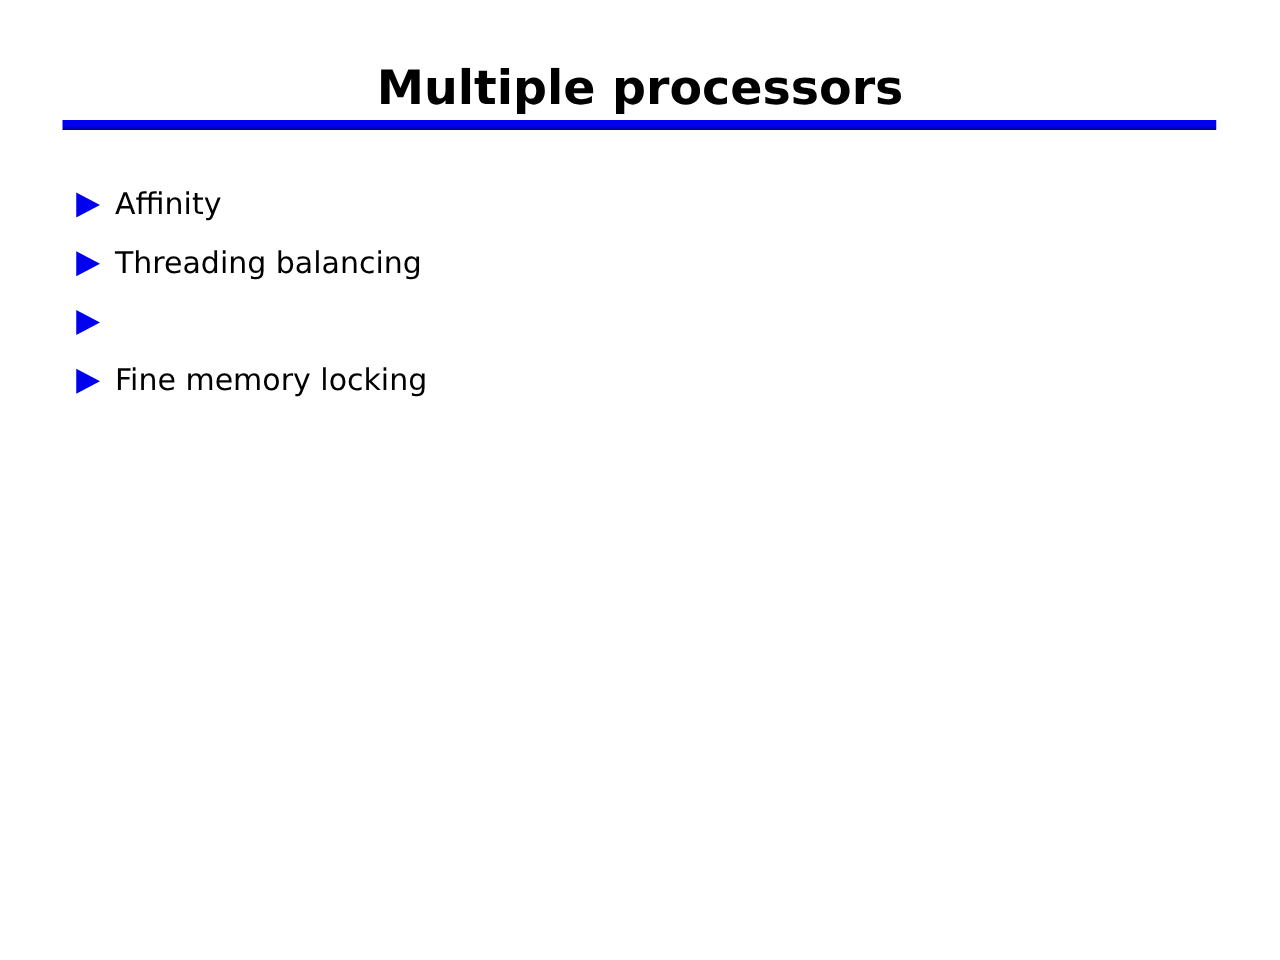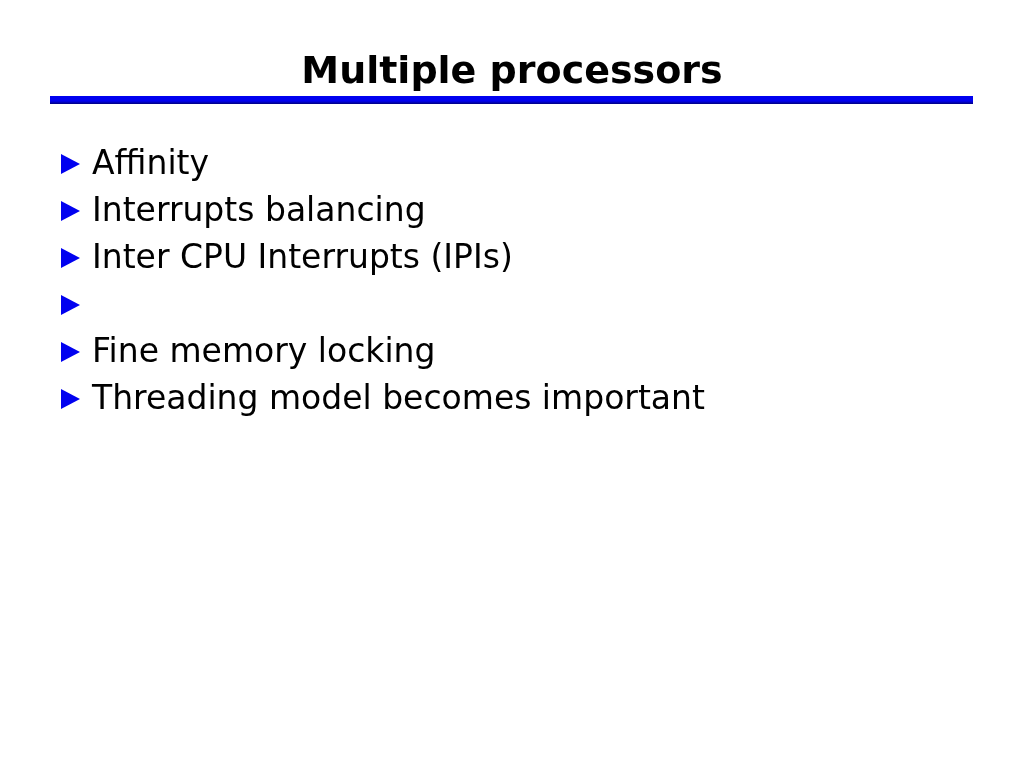--- a/index.html
+++ b/index.html
@@ -45,21 +45,21 @@
     top: 139px;
     left: 61px;
     margin: 0;
     padding: 0;
     list-style: none;
   }
   .bullets li {
     display: flex;
     align-items: center;
     height: 47px;
-    font-size: 33px;
+    font-size: 24px;
     color: var(--text, #000000);
     white-space: nowrap;
   }
   .tri {
     flex: none;
     width: 0;
     height: 0;
     border-top: 10px solid transparent;
     border-bottom: 10px solid transparent;
     border-left: 19px solid var(--accent, #0101f0);
@@ -75,36 +75,28 @@
   <div class="rule"></div>
   <ul class="bullets">
 
       <li>
         <span class="tri"></span>
         <span>Affinity</span>
       </li>
 
       <li>
         <span class="tri"></span>
-        <span>Interrupts balancing</span>
+        <span>Threading balancing</span>
       </li>
 
-      <li>
-        <span class="tri"></span>
-        <span>Inter CPU Interrupts (IPIs)</span>
-      </li>
 
       <li>
         <span class="tri"></span>
       </li>
 
 
       <li>
         <span class="tri"></span>
         <span>Fine memory locking</span>
       </li>
 
-      <li>
-        <span class="tri"></span>
-        <span>Threading model becomes important</span>
-      </li>
     </ul>
 </div>
 
 </body></html>

